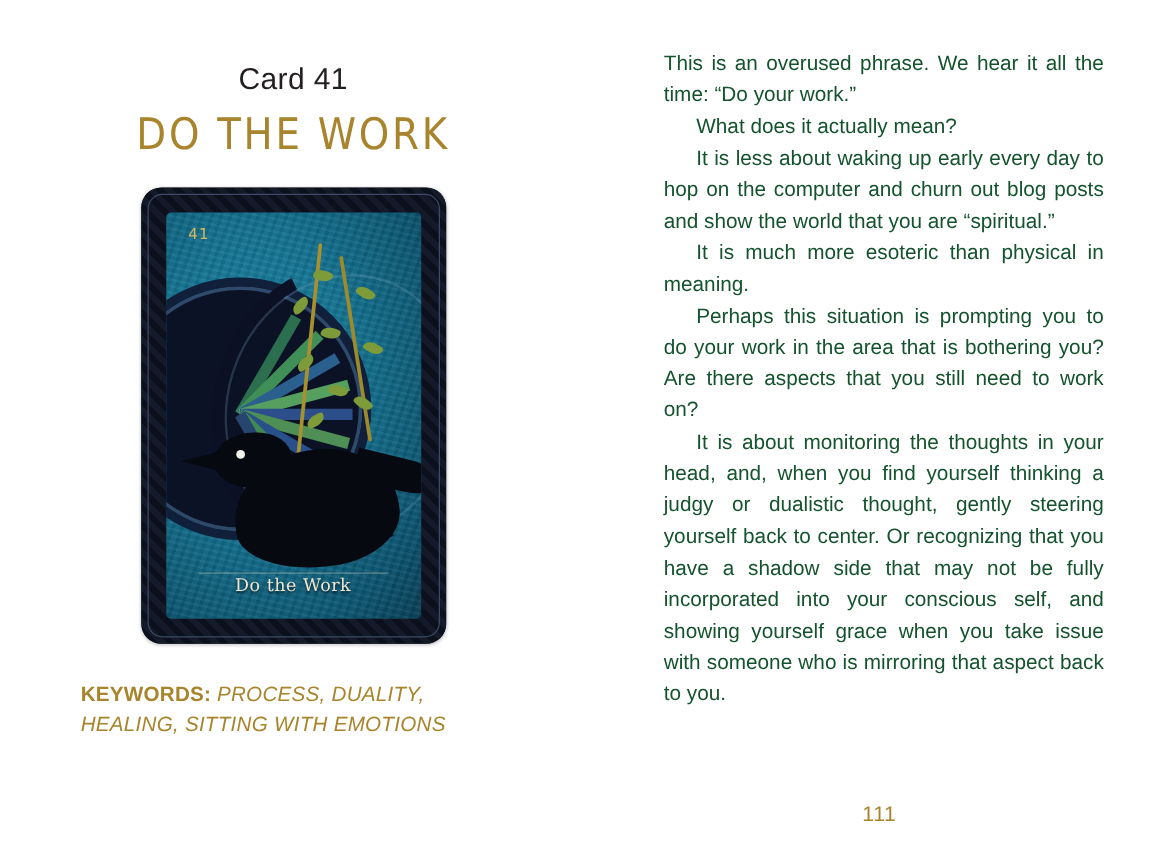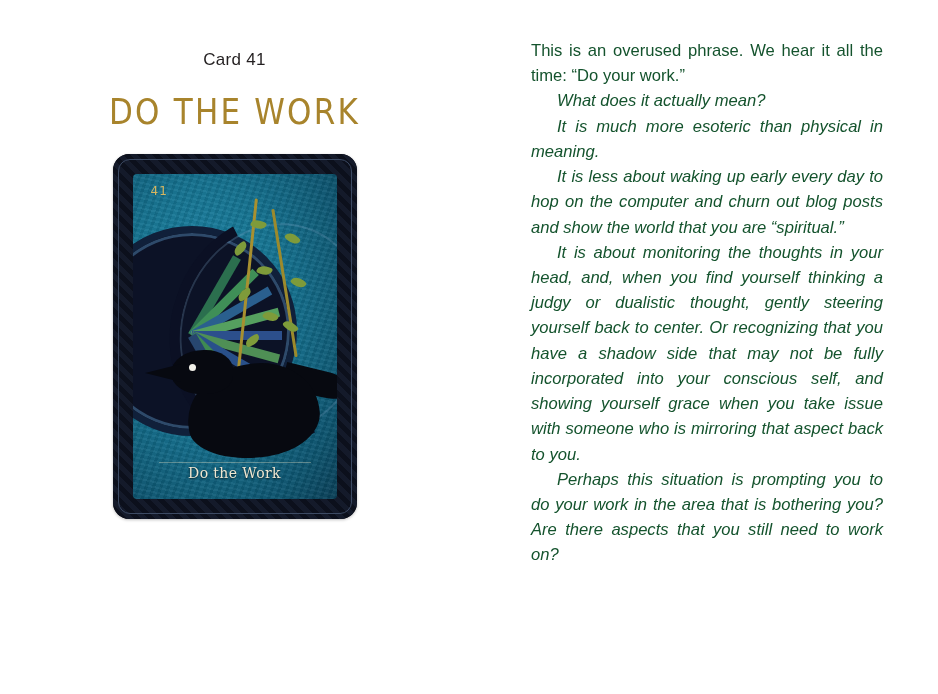--- a/index.html
+++ b/index.html
@@ -33,25 +33,25 @@
     align-items: center;
   }
   .page-right {
     width: 469px;
     padding: 38px 55px 0 62px;
   }
 
   
   .card-number {
     font-family: "Liberation Sans", sans-serif;
-    font-size: 17px;
+    font-size: 24px;
     color: #231f20;
     letter-spacing: 0.3px;
     margin-top: 10px;
-    margin-bottom: 24px;
+    margin-bottom: 12px;
   }
   .card-title {
     font-family: "DejaVu Sans", sans-serif;
     font-size: 31px;
     font-weight: normal;
     letter-spacing: 2.2px;
     color: #a8842c;
     text-transform: uppercase;
     margin-bottom: 24px;
     transform: scaleY(1.12);
@@ -277,21 +277,20 @@
   .body-text p {
     margin: 0;
     font-size: 16.6px;
     line-height: 1.52;
     text-align: justify;
     color: #14532d;
     hyphens: none;
   }
   .body-text p.indent {
     text-indent: 26px;
-    font-style: italic;
   }
 </style>
 </head>
 <body>
 
 <div class="spread">
 
   <div class="page page-left">
 
     <div class="card-number">Card 41</div>
@@ -335,28 +334,33 @@
         <div class="raven-beak"></div>
         <div class="raven-eye"></div>
 
         <div class="card-num">41</div>
 
         <div class="card-caption-rule"></div>
         <div class="card-caption">Do the Work</div>
       </div>
     </div>
 
+    <div class="keywords">
+      <span class="kw-label">KEYWORDS:</span>
+      <span class="kw-values">PROCESS, DUALITY, HEALING, SITTING WITH EMOTIONS</span>
+    </div>
 
   </div>
 
   <div class="page page-right">
     <div class="body-text">
       <p>This is an overused phrase. We hear it all the time: “Do your work.”</p>
       <p class="indent">What does it actually mean?</p>
+      <p class="indent">It is less about waking up early every day to hop on the computer and churn out blog posts and show the world that you are “spiritual.”</p>
       <p class="indent">It is much more esoteric than physical in meaning.</p>
-      <p class="indent">It is less about waking up early every day to hop on the computer and churn out blog posts and show the world that you are “spiritual.”</p>
+      <p class="indent">Perhaps this situation is prompting you to do your work in the area that is bothering you? Are there aspects that you still need to work on?</p>
       <p class="indent">It is about monitoring the thoughts in your head, and, when you find yourself thinking a judgy or dualistic thought, gently steering yourself back to center. Or recognizing that you have a shadow side that may not be fully incorporated into your conscious self, and showing yourself grace when you take issue with someone who is mirroring that aspect back to you.</p>
-      <p class="indent">Perhaps this situation is prompting you to do your work in the area that is bothering you? Are there aspects that you still need to work on?</p>
     </div>
 
+    <div class="folio">111</div>
   </div>
 
 </div>
 
 </body></html>

